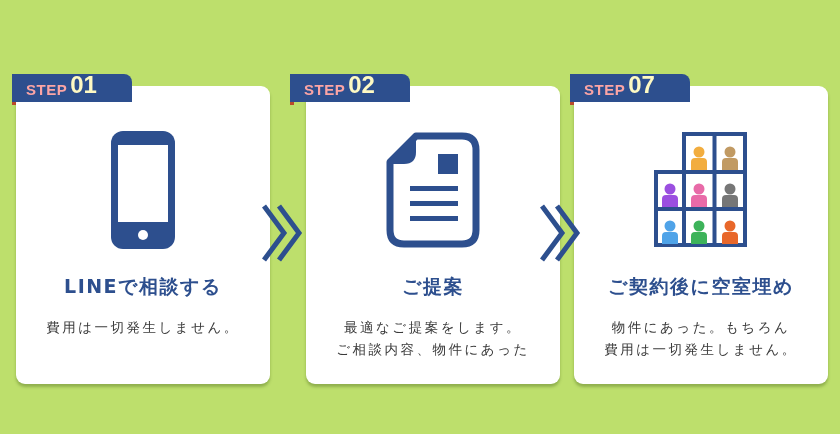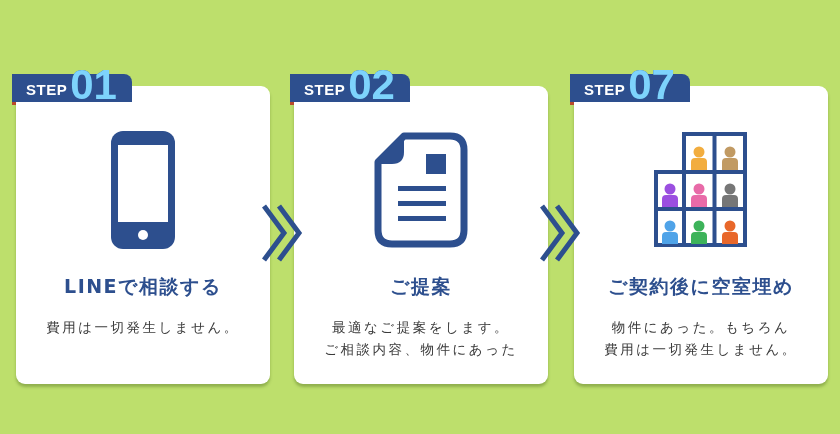--- a/index.html
+++ b/index.html
@@ -27,27 +27,27 @@
     display: flex; align-items: center;
     box-sizing: border-box;
     padding-left: 14px;
     z-index: 3;
   }
   .badge::after {
     content: ""; position: absolute; left: 0; bottom: -3px;
     width: 4px; height: 3px; background: #b94a2a;
   }
   .badge-step {
-    color: #ffffff; font-family: "Liberation Sans", sans-serif;
+    color: #fca5a5; font-family: "Liberation Sans", sans-serif;
     font-weight: bold; font-size: 15px; letter-spacing: 0.5px;
     margin-top: 2px;
   }
   .badge-num {
-    color: #7dd3fc; font-family: "Liberation Sans", sans-serif;
-    font-weight: bold; font-size: 42px; line-height: 1;
+    color: #fef9c3; font-family: "Liberation Sans", sans-serif;
+    font-weight: bold; font-size: 24px; line-height: 1;
     margin-left: 3px; margin-top: -6px;
     -webkit-text-stroke: 0px;
     text-shadow: 0 0 0 #2d4f8e;
   }
   .icon-wrap {
     position: absolute; left: 0; right: 0; top: 44px; height: 120px;
     display: flex; justify-content: center; align-items: center;
   }
   .card-title {
     position: absolute; left: 0; right: 0; top: 188px;
@@ -87,21 +87,21 @@
 
 <svg class="chevron" style="left:262px;" width="42" height="58" viewBox="0 0 42 58">
   <polyline points="2,2 22,29 2,56" fill="none" stroke="#2d4f8e" stroke-width="5"></polyline>
   <polyline points="17,2 37,29 17,56" fill="none" stroke="#2d4f8e" stroke-width="5"></polyline>
 </svg>
 
 <div class="badge" style="left:290px;">
   <span class="badge-step">STEP</span>
   <span class="badge-num">02</span>
 </div>
-<div class="card" style="left:294px;">
+<div class="card" style="left:306px;">
   <div class="icon-wrap">
     <svg width="94" height="116" viewBox="0 0 94 116">
       <path d="M30 4 H76 Q90 4 90 18 V98 Q90 112 76 112 H18 Q4 112 4 98 V30 Z" fill="#ffffff" stroke="#2d4f8e" stroke-width="7" stroke-linejoin="round"></path>
       <path d="M2 30 L30 2 V20 Q30 32 18 32 H2 Z" fill="#2d4f8e"></path>
       <rect x="52" y="22" width="20" height="20" fill="#2d4f8e"></rect>
       <rect x="24" y="54" width="48" height="5" fill="#2d4f8e"></rect>
       <rect x="24" y="69" width="48" height="5" fill="#2d4f8e"></rect>
       <rect x="24" y="84" width="48" height="5" fill="#2d4f8e"></rect>
     </svg>
   </div>

